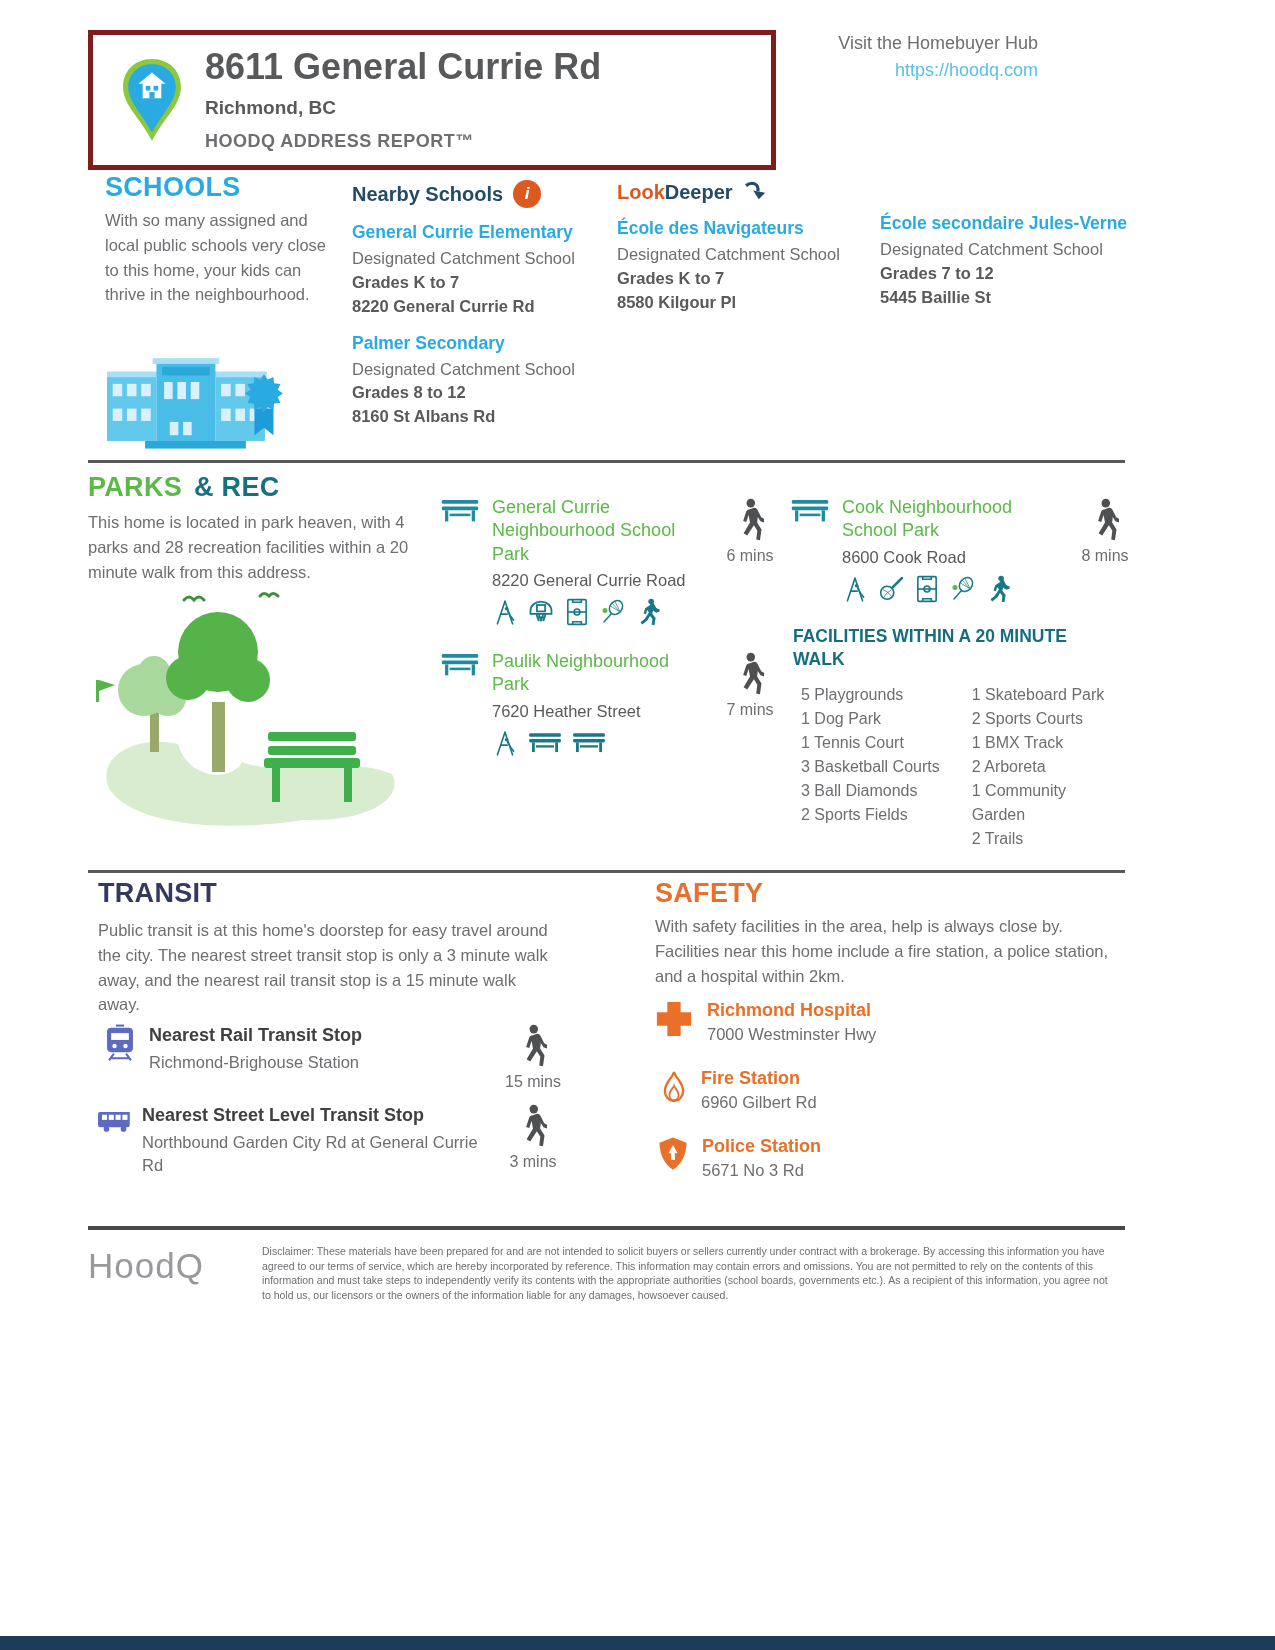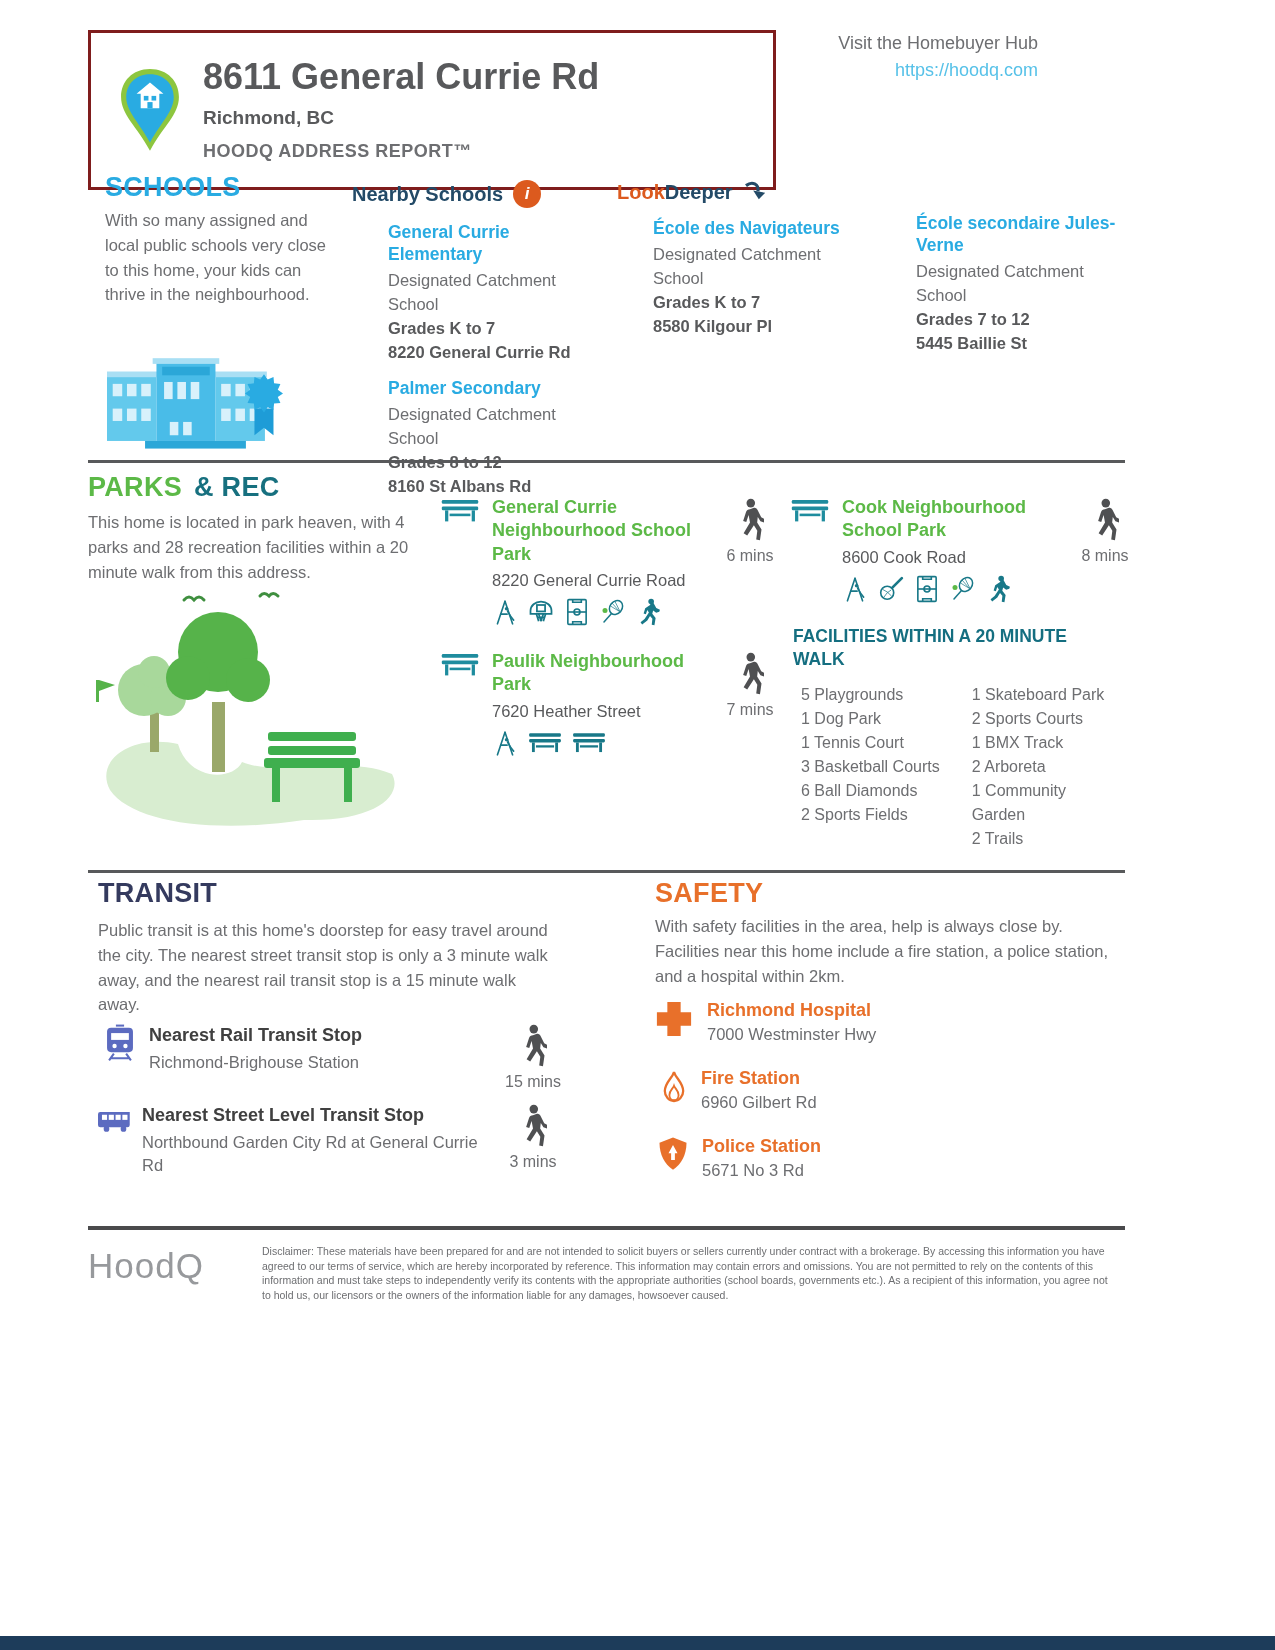--- a/index.html
+++ b/index.html
@@ -3,21 +3,21 @@
 <meta charset="utf-8">
 <style>
   html,body{margin:0;padding:0;background:#ffffff;}
   .page{
     position:relative;width:1275px;height:1650px;background:#ffffff;overflow:hidden;
     font-family:"Liberation Sans", sans-serif;color:#6d6e71;
   }
   .abs{position:absolute;}
   
   .header-box{
-    left:88px;top:30px;width:688px;height:160px;border:3px solid #7f1d1d;
+    left:88px;top:30px;width:688px;height:140px;border:5px solid #7f1d1d;
     box-sizing:border-box;display:flex;align-items:center;
   }
   .pin-wrap{width:62px;height:84px;margin:0 22px 0 28px;flex:0 0 auto;}
   .header-title{font-size:36px;font-weight:700;color:#58595b;line-height:1.05;}
   .header-city{font-size:19px;font-weight:700;color:#58595b;margin-top:12px;}
   .header-report{font-size:18px;font-weight:700;color:#6d6e71;letter-spacing:.5px;margin-top:12px;}
   .visit-block{left:738px;top:30px;width:300px;text-align:right;line-height:1.5;}
   .visit-label{font-size:18px;color:#6d6e71;}
   .visit-link{font-size:18px;color:#56c1e8;text-decoration:none;display:inline-block;}
   
@@ -25,33 +25,33 @@
   .sec-heading{font-size:27px;font-weight:800;letter-spacing:.3px;}
   .intro{font-size:16.5px;line-height:1.5;color:#6d6e71;}
   .schools-heading{left:105px;top:172px;color:#29abe2;}
   .schools-intro{left:105px;top:208px;width:225px;}
   .col-head{font-size:20px;font-weight:700;color:#234a67;display:flex;align-items:center;gap:10px;}
   .info-badge{width:28px;height:28px;border-radius:50%;background:#dc5a1e;color:#fff;
     display:flex;align-items:center;justify-content:center;font-size:17px;font-weight:700;font-style:italic;}
   .look-orange{color:#dc5a1e;}
   .look-navy{color:#234a67;}
   .curve-arrow{width:22px;height:24px;color:#234a67;}
-  .school-entry{margin-top:14px;font-size:16.5px;line-height:1.45;margin-left:36px;}
+  .school-entry{margin-top:14px;font-size:16.5px;line-height:1.45;}
   .school-name{font-size:17.5px;font-weight:700;color:#29abe2;line-height:1.25;margin-bottom:3px;}
   .school-type{color:#6d6e71;}
   .school-grades,.school-addr{color:#58595b;font-weight:600;}
   
   .green{color:#5cb947;}
   .teal{color:#17707f;}
   .parks-heading{left:88px;top:472px;}
   .parks-heading .teal{margin-left:12px;}
   .parks-intro{left:88px;top:510px;width:350px;}
   .park-card{display:flex;gap:12px;}
   .bench-icon{width:40px;height:26px;color:#1e8c9e;flex:0 0 auto;margin-top:2px;}
-  .park-name{font-size:18px;font-weight:700;color:#5cb947;line-height:1.3;}
+  .park-name{font-size:18px;font-weight:400;color:#5cb947;line-height:1.3;}
   .park-addr{font-size:16.5px;color:#58595b;margin-top:5px;}
   .fac-icons{display:flex;gap:10px;margin-top:8px;color:#187888;align-items:flex-end;}
   .fac-icons svg{width:26px;height:28px;}
   .walk{display:flex;flex-direction:column;align-items:center;width:70px;}
   .walk svg{width:28px;height:46px;color:#4f5052;}
   .walk-mins{font-size:16px;color:#6d6e71;margin-top:3px;white-space:nowrap;}
   .fac-block{left:793px;top:625px;width:330px;}
   .fac-heading{font-size:17.5px;font-weight:800;color:#146e80;line-height:1.3;}
   .fac-cols{display:flex;margin-top:12px;margin-left:8px;}
   .fac-cols ul{list-style:none;margin:0;padding:0;font-size:16px;line-height:1.5;color:#6d6e71;}
@@ -419,21 +419,21 @@
   </div>
 
   <div class="abs fac-block">
     <div class="fac-heading">FACILITIES WITHIN A 20 MINUTE WALK</div>
     <div class="fac-cols">
       <ul>
         <li>5 Playgrounds</li>
         <li>1 Dog Park</li>
         <li>1 Tennis Court</li>
         <li>3 Basketball Courts</li>
-        <li>6 Ball Diamonds</li>
+        <li>3 Ball Diamonds</li>
         <li>2 Sports Fields</li>
       </ul>
       <ul>
         <li>1 Skateboard Park</li>
         <li>2 Sports Courts</li>
         <li>1 BMX Track</li>
         <li>2 Arboreta</li>
         <li>1 Community Garden</li>
         <li>2 Trails</li>
       </ul>

